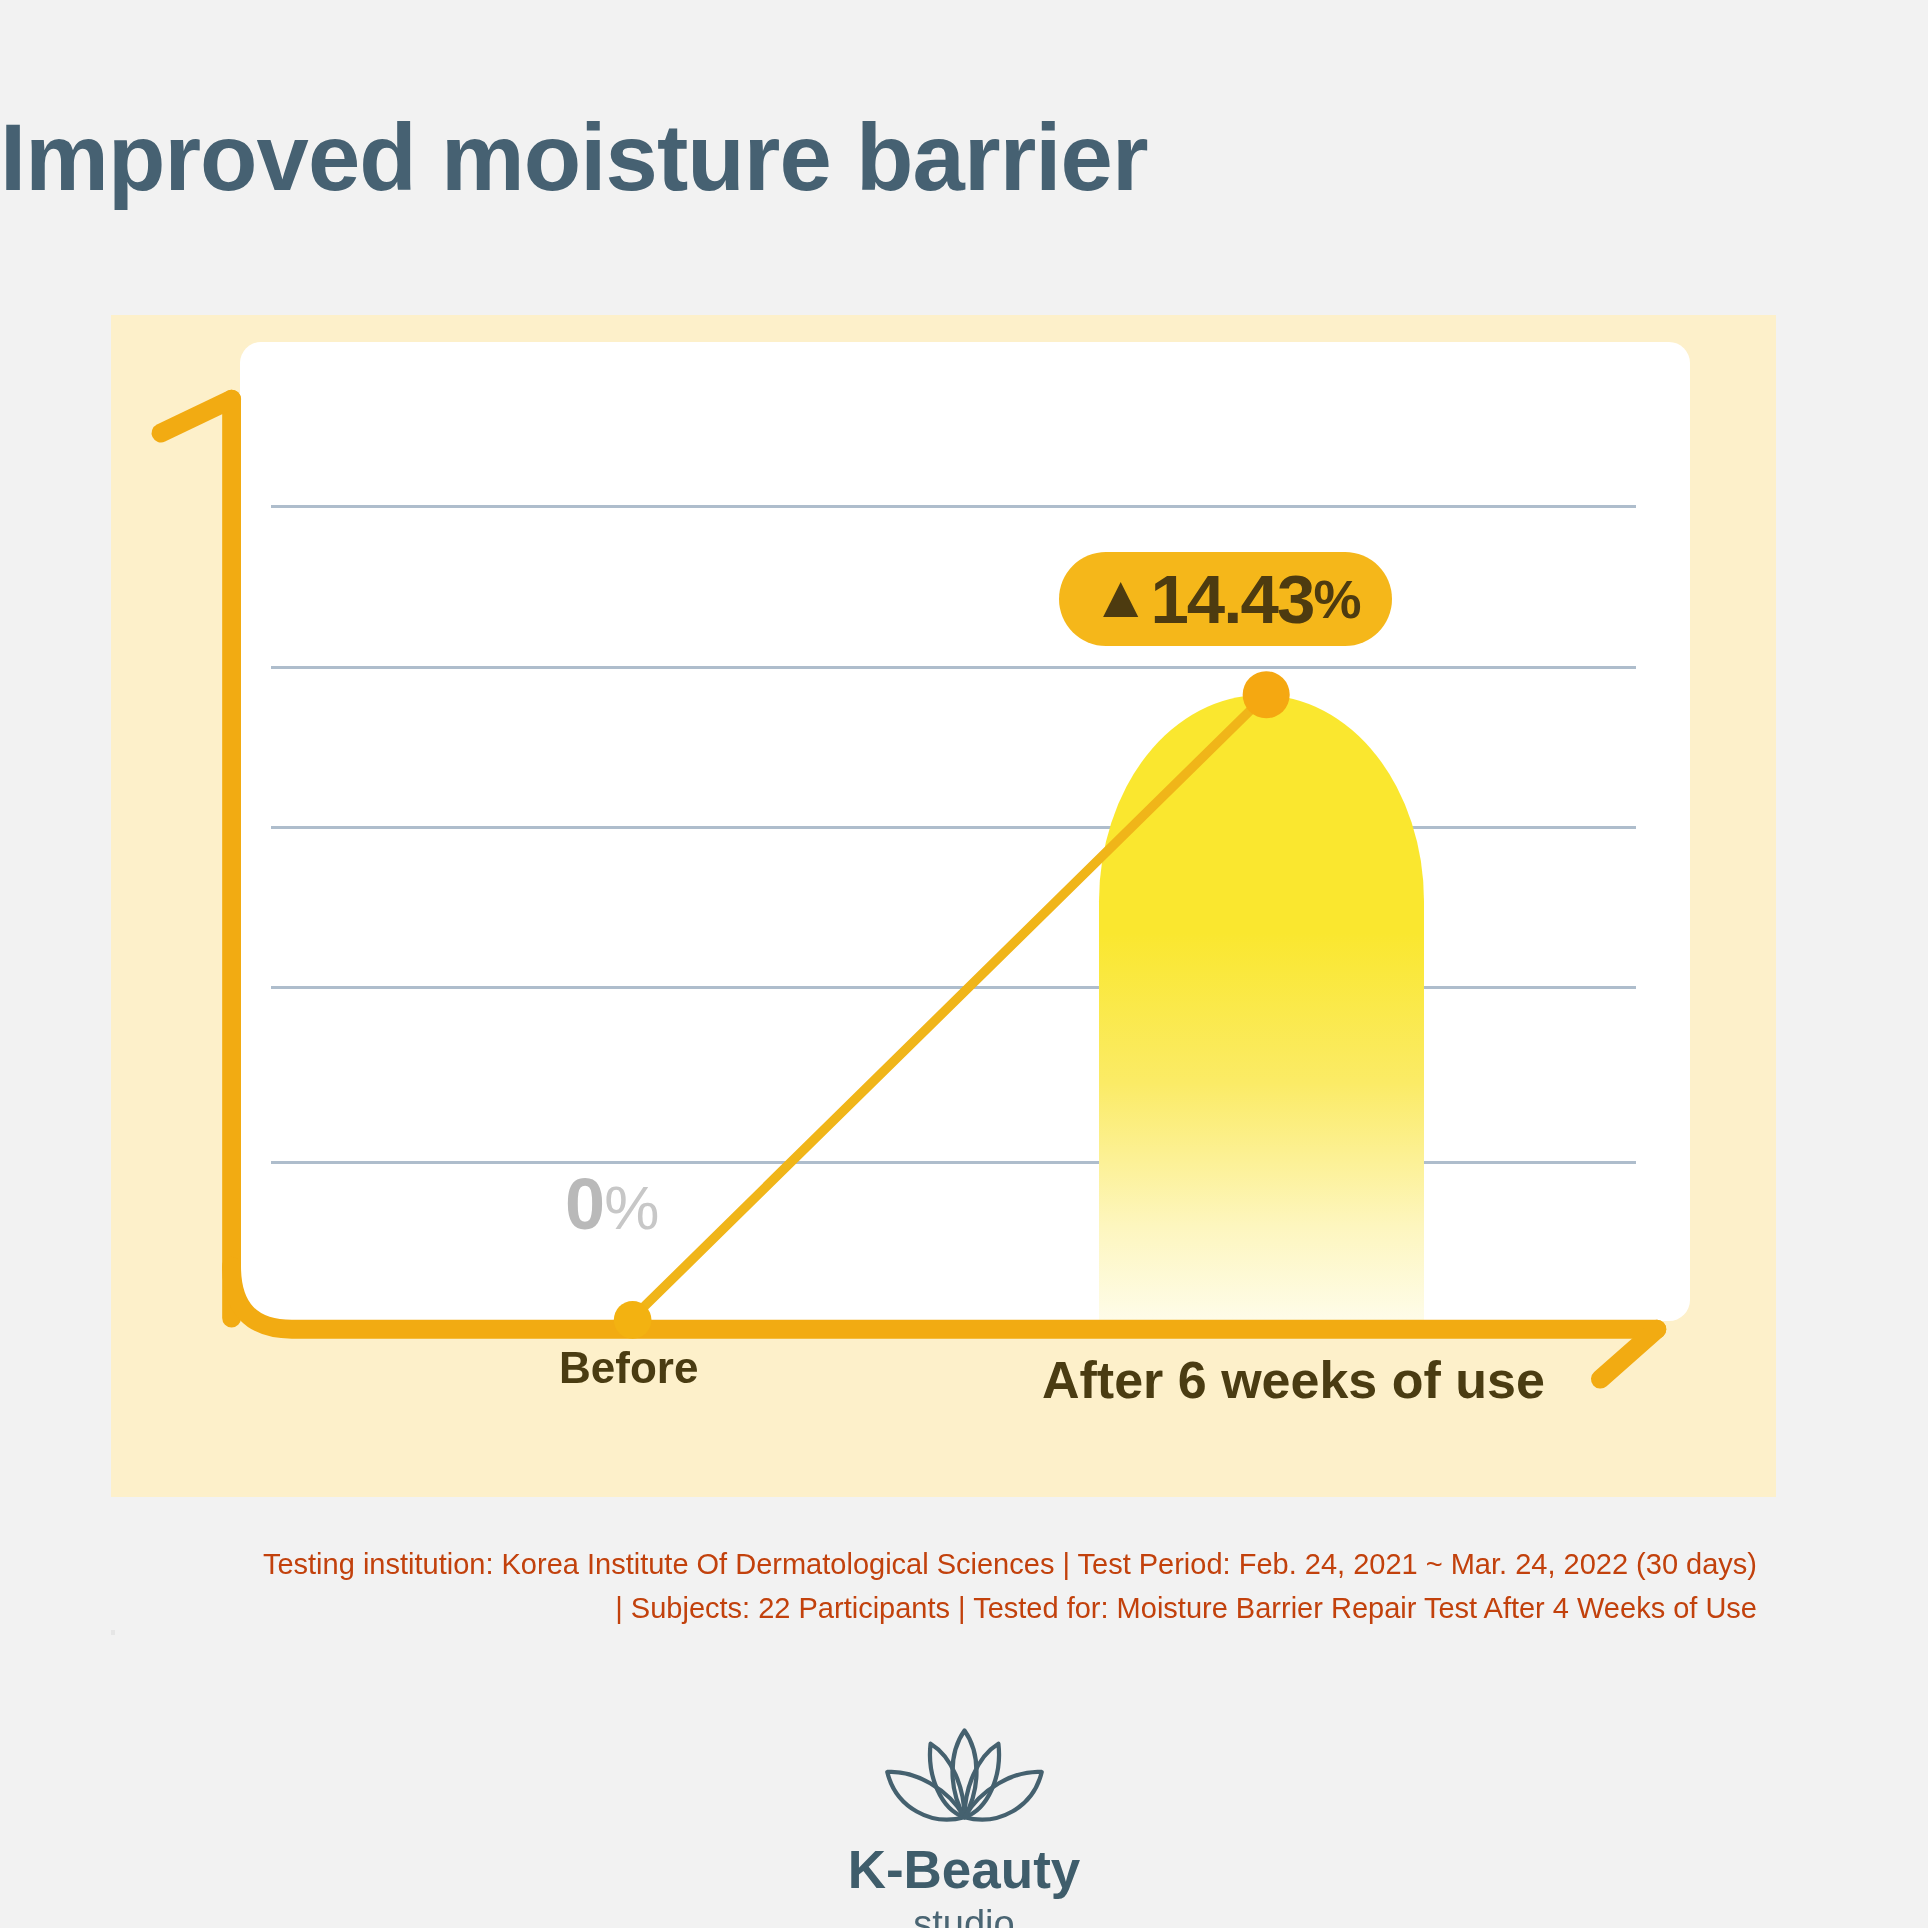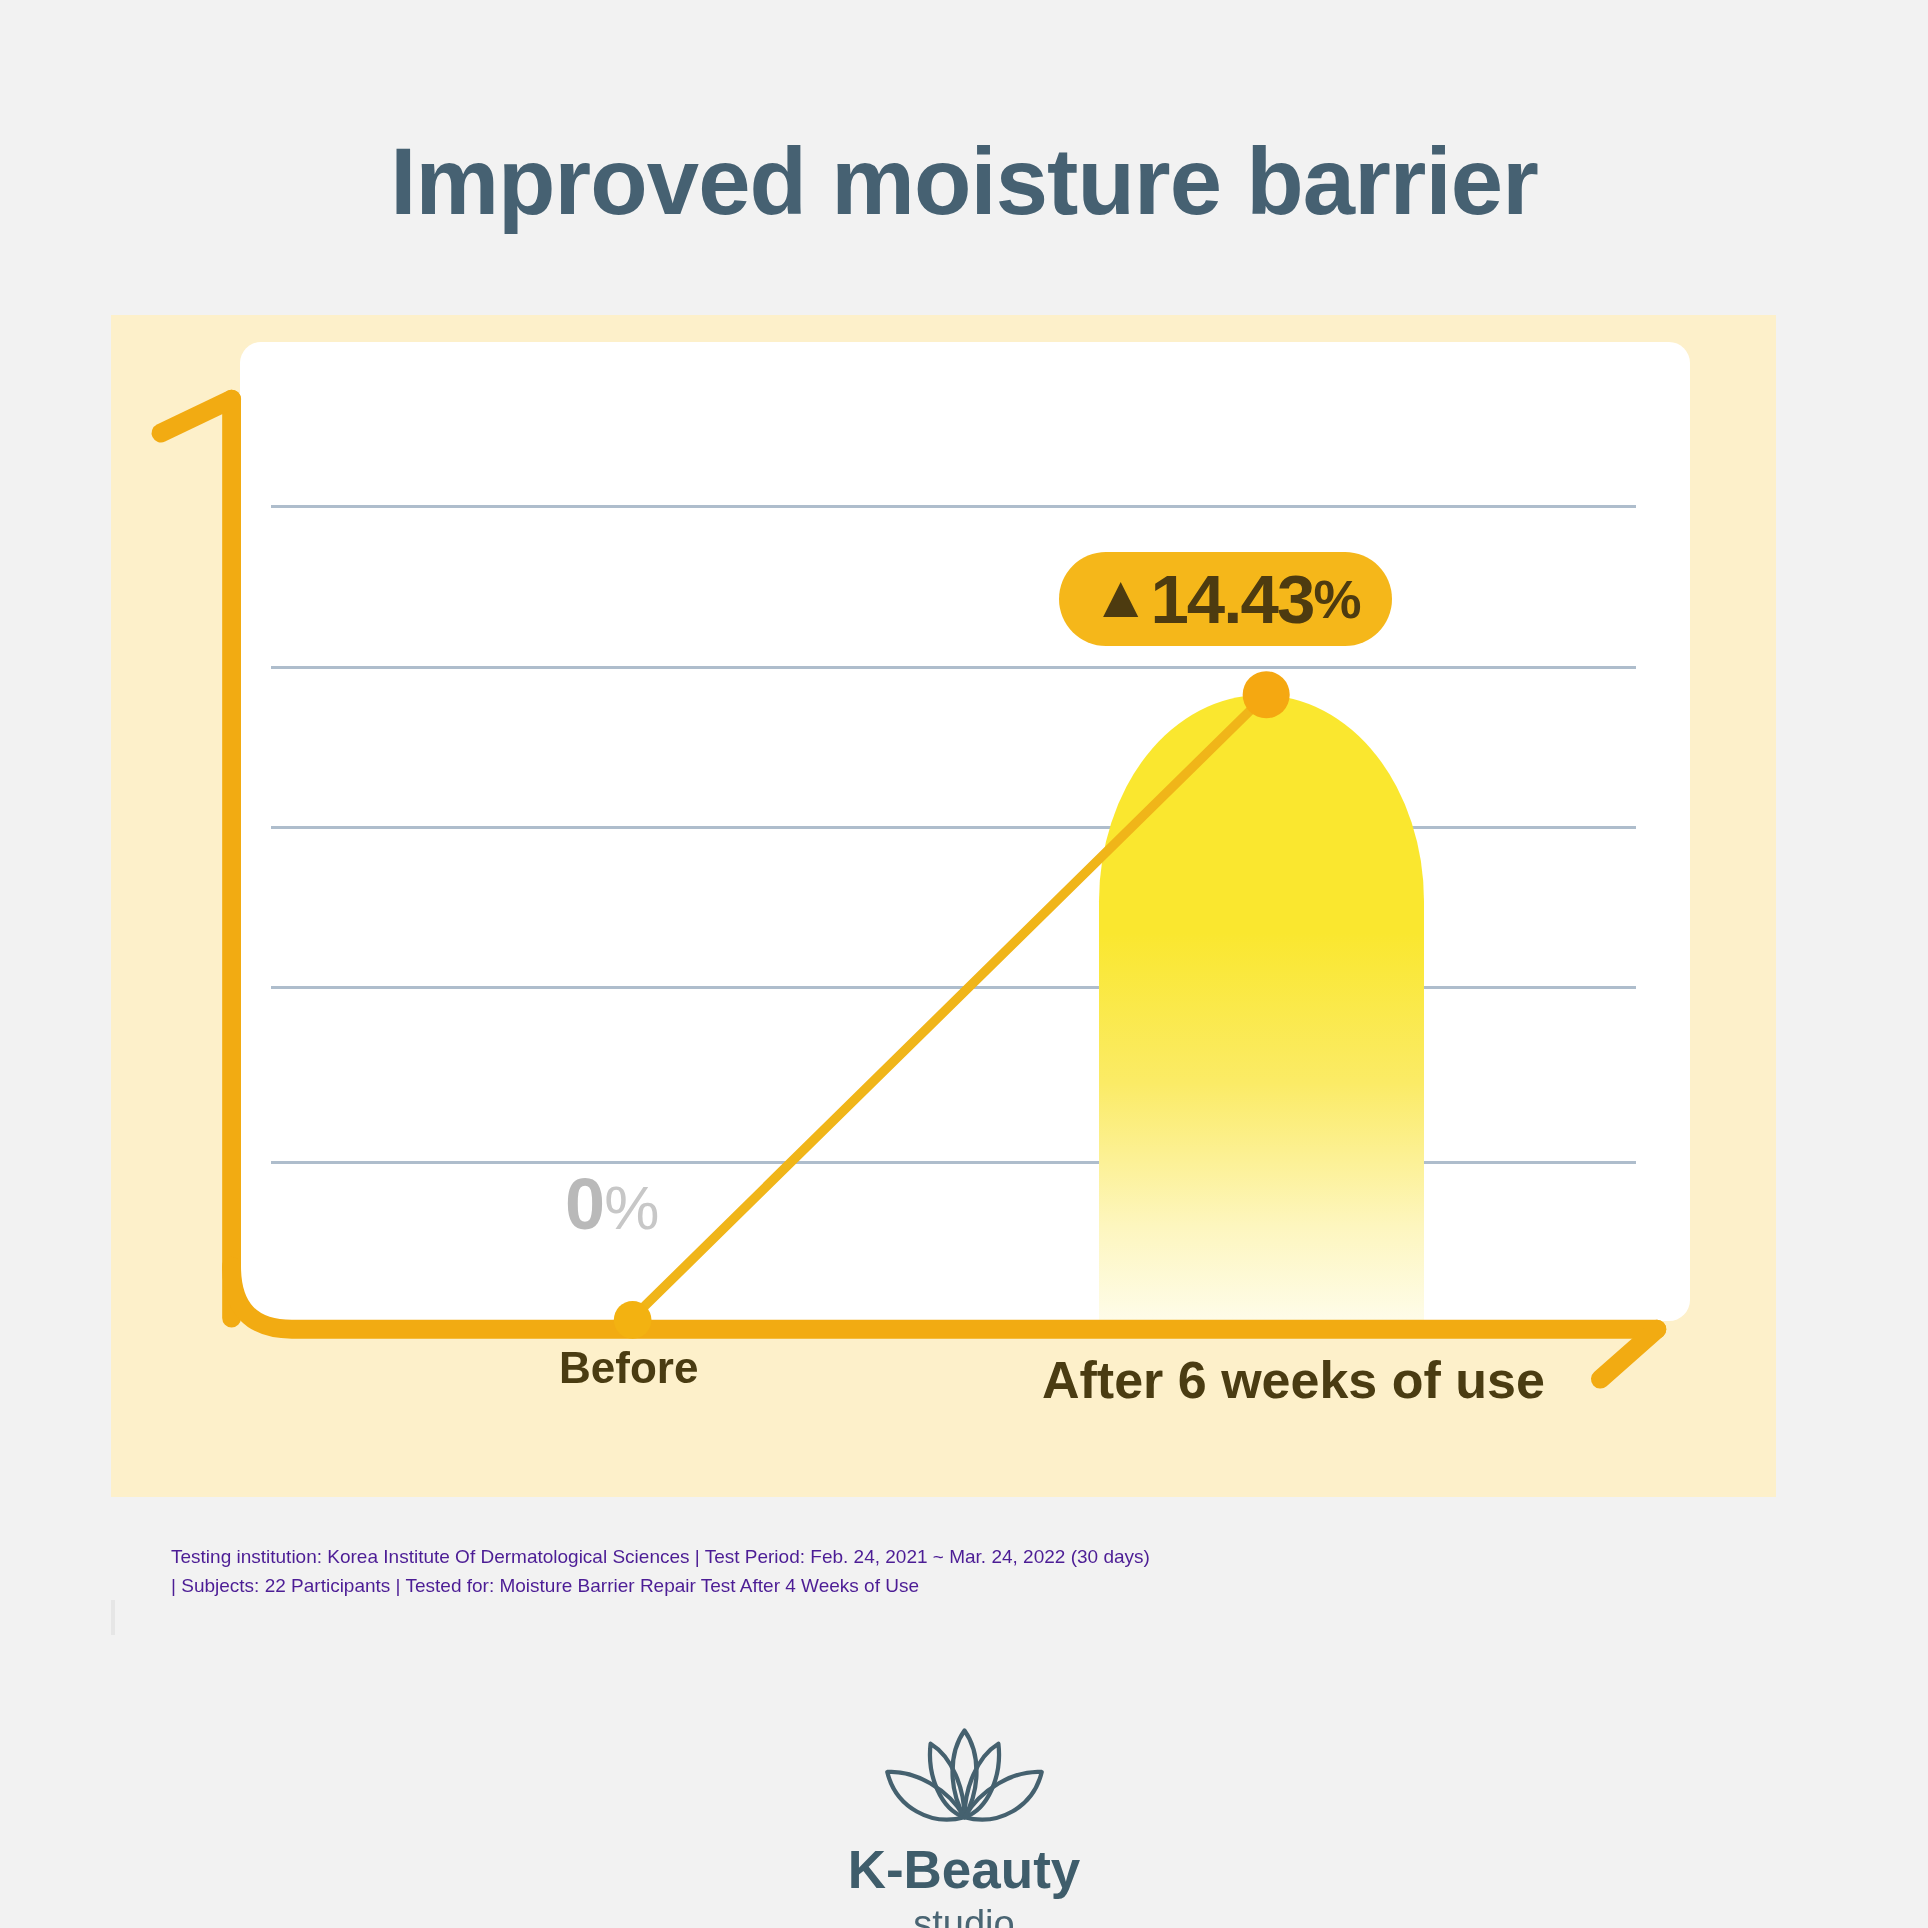--- a/index.html
+++ b/index.html
@@ -7,22 +7,22 @@
     width:1928px;height:1928px;
     background:#f2f2f2;
     font-family:"Liberation Sans",sans-serif;
     overflow:hidden;
     position:relative;
   }
 
   
   .title{
     position:absolute;
-    left:0;top:130px;width:1928px;
-    text-align:center;
+    left:0;top:106px;width:1928px;
+    text-align:left;
     font-size:94px;
     font-weight:bold;
     letter-spacing:-0.9px;
     color:#466172;
     line-height:1.1;
   }
 
   
   .panel{
     position:absolute;
@@ -110,23 +110,24 @@
   .xlabel.after{left:1042px;top:1354px;font-size:52px;}
 
   
   .footnote{
     position:absolute;
     left:111px;top:1503px;
     width:1706px;
     padding:40px 60px 0 60px;
     box-sizing:border-box;
     background:#f2f2f2;
-    color:#4c1d95;
-    font-size:19px;
+    color:#c2410c;
+    font-size:29px;
     line-height:1.5;
+    text-align:right;
   }
   .footnote .line{display:block;}
   .footnote-rule{
     position:absolute;left:111px;top:1503px;width:3.8px;height:132px;background:#e6e6e6;
   }
 
   
   .logo{
     position:absolute;
     left:0;top:1723px;width:1928px;

